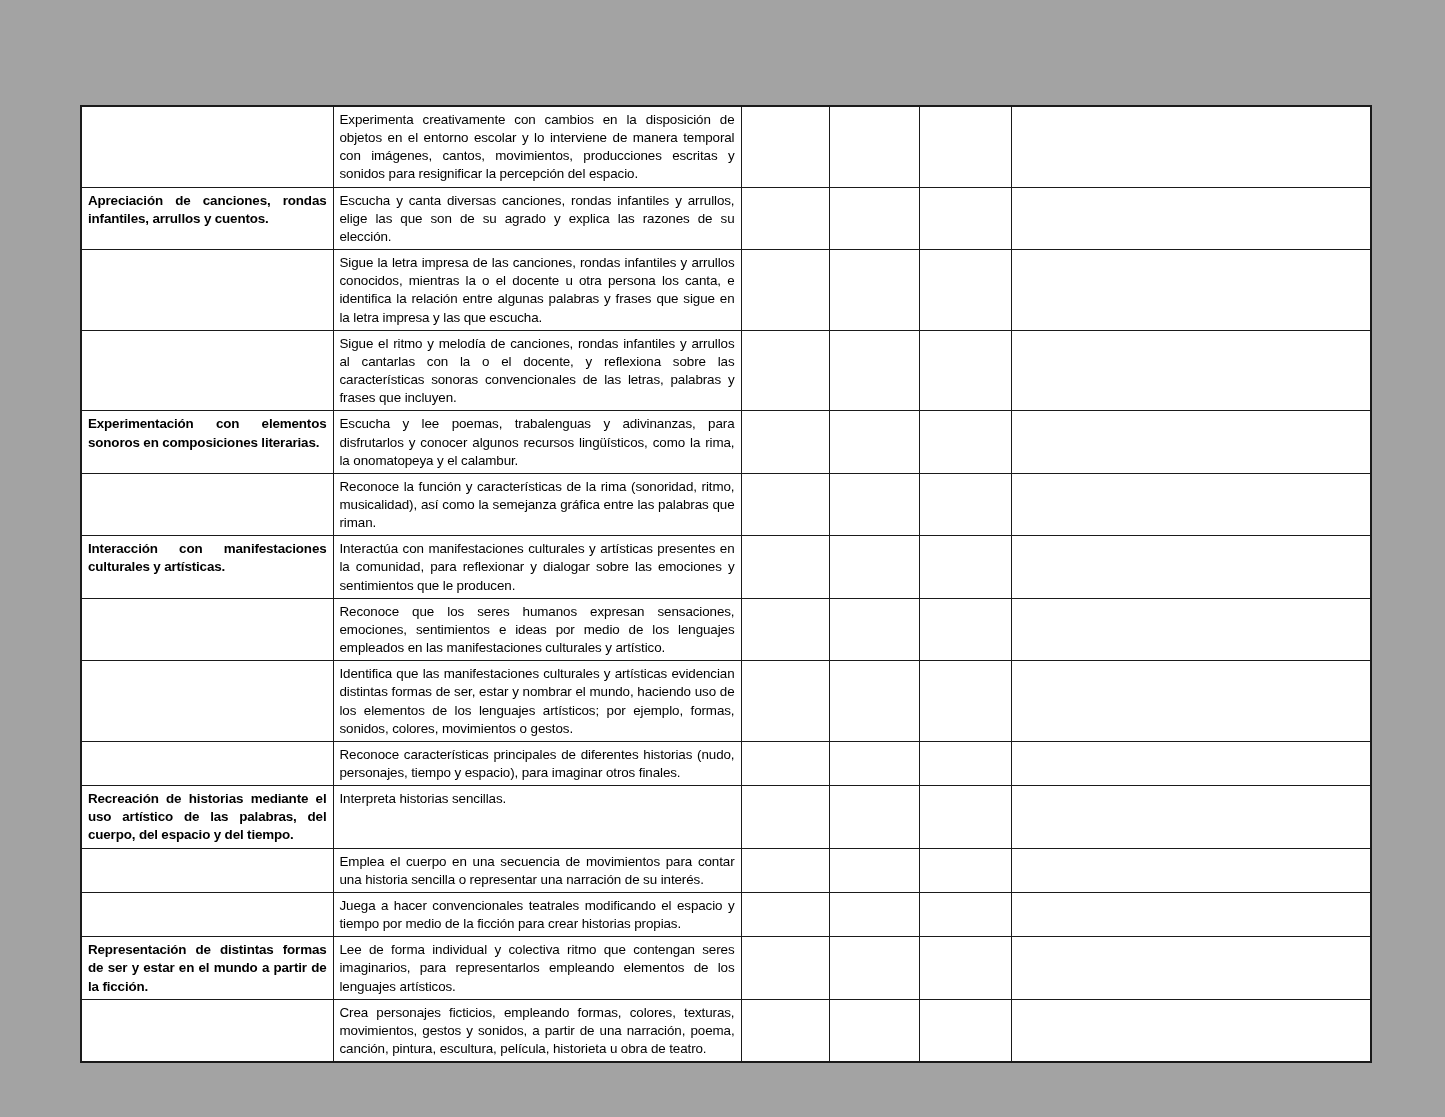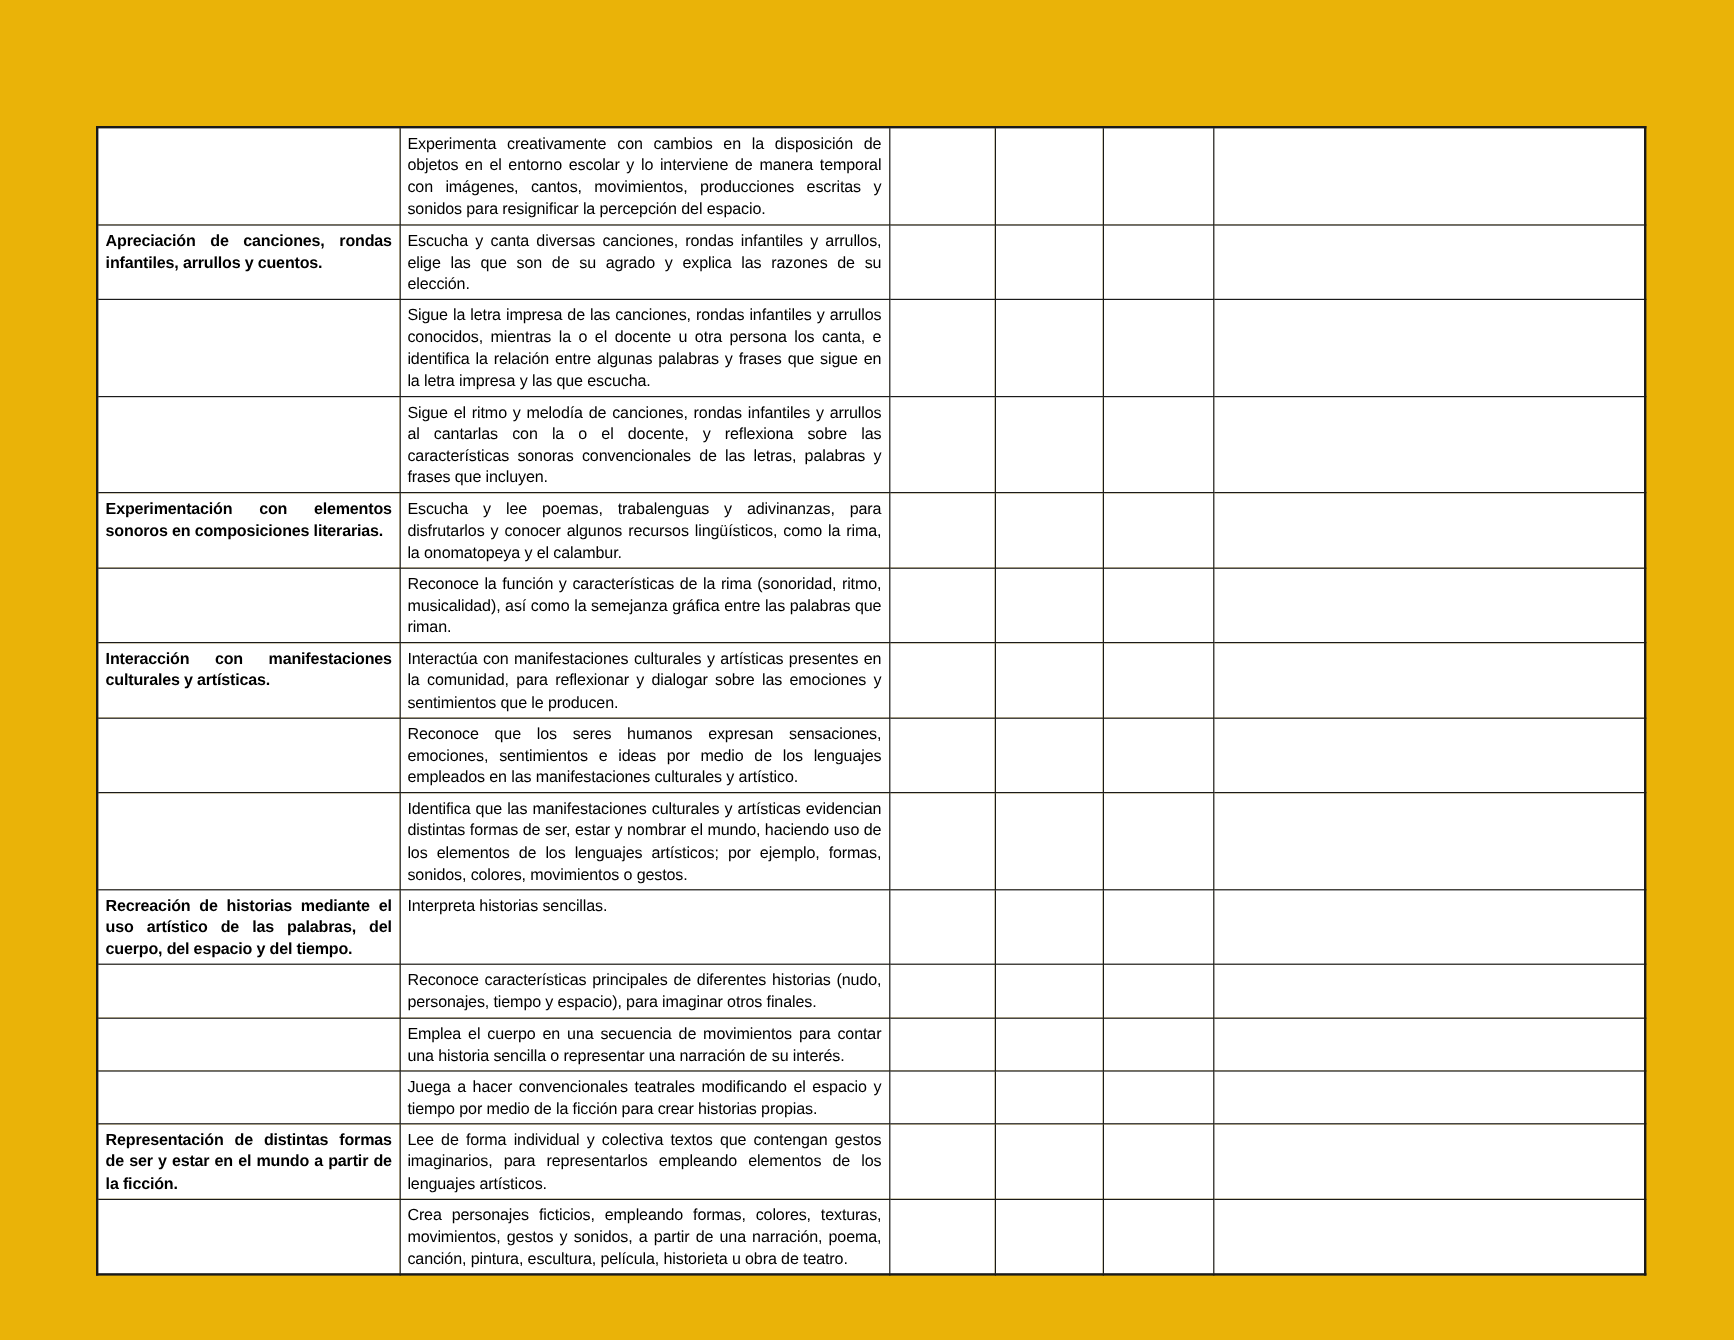--- a/index.html
+++ b/index.html
@@ -13,21 +13,21 @@
     height: 1117px;
     font-family: "Liberation Sans", sans-serif;
     color: #000000;
     -webkit-font-smoothing: antialiased;
   }
 
   #page {
     position: relative;
     width: 1445px;
     height: 1117px;
-    background: #eab308;
+    background: #a3a3a3;
     overflow: hidden;
   }
 
   #table-wrap {
     position: absolute;
     left: 80px;
     top: 105px;
     width: 1290px;
   }
 
@@ -273,20 +273,40 @@
             </td>
             <td class="mark-cell hl">
               <span class="celltext"></span>
             </td>
             <td class="obs-cell hl">
               <span class="celltext"></span>
             </td>
           </tr>
           <tr>
             <td class="content-cell">
+              <span class="celltext"></span>
+            </td>
+            <td class="desc-cell">
+              <span class="celltext">Reconoce características principales de diferentes historias (nudo, personajes, tiempo y espacio), para imaginar otros finales.</span>
+            </td>
+            <td class="mark-cell">
+              <span class="celltext"></span>
+            </td>
+            <td class="mark-cell">
+              <span class="celltext"></span>
+            </td>
+            <td class="mark-cell">
+              <span class="celltext"></span>
+            </td>
+            <td class="obs-cell">
+              <span class="celltext"></span>
+            </td>
+          </tr>
+          <tr>
+            <td class="content-cell">
               <span class="celltext">Recreación de historias mediante el uso artístico de las palabras, del cuerpo, del espacio y del tiempo.</span>
             </td>
             <td class="desc-cell">
               <span class="celltext">Interpreta historias sencillas.</span>
             </td>
             <td class="mark-cell">
               <span class="celltext"></span>
             </td>
             <td class="mark-cell">
               <span class="celltext"></span>
@@ -296,40 +316,20 @@
             </td>
             <td class="obs-cell">
               <span class="celltext"></span>
             </td>
           </tr>
           <tr>
             <td class="content-cell">
               <span class="celltext"></span>
             </td>
             <td class="desc-cell">
-              <span class="celltext">Reconoce características principales de diferentes historias (nudo, personajes, tiempo y espacio), para imaginar otros finales.</span>
-            </td>
-            <td class="mark-cell">
-              <span class="celltext"></span>
-            </td>
-            <td class="mark-cell">
-              <span class="celltext"></span>
-            </td>
-            <td class="mark-cell">
-              <span class="celltext"></span>
-            </td>
-            <td class="obs-cell">
-              <span class="celltext"></span>
-            </td>
-          </tr>
-          <tr>
-            <td class="content-cell">
-              <span class="celltext"></span>
-            </td>
-            <td class="desc-cell">
               <span class="celltext">Emplea el cuerpo en una secuencia de movimientos para contar una historia sencilla o representar una narración de su interés.</span>
             </td>
             <td class="mark-cell">
               <span class="celltext"></span>
             </td>
             <td class="mark-cell">
               <span class="celltext"></span>
             </td>
             <td class="mark-cell">
               <span class="celltext"></span>
@@ -356,21 +356,21 @@
             </td>
             <td class="obs-cell">
               <span class="celltext"></span>
             </td>
           </tr>
           <tr>
             <td class="content-cell hl">
               <span class="celltext">Representación de distintas formas de ser y estar en el mundo a partir de la ficción.</span>
             </td>
             <td class="desc-cell hl">
-              <span class="celltext">Lee de forma individual y colectiva textos que contengan gestos imaginarios, para representarlos empleando elementos de los lenguajes artísticos.</span>
+              <span class="celltext">Lee de forma individual y colectiva ritmo que contengan seres imaginarios, para representarlos empleando elementos de los lenguajes artísticos.</span>
             </td>
             <td class="mark-cell hl">
               <span class="celltext"></span>
             </td>
             <td class="mark-cell hl">
               <span class="celltext"></span>
             </td>
             <td class="mark-cell hl">
               <span class="celltext"></span>
             </td>

